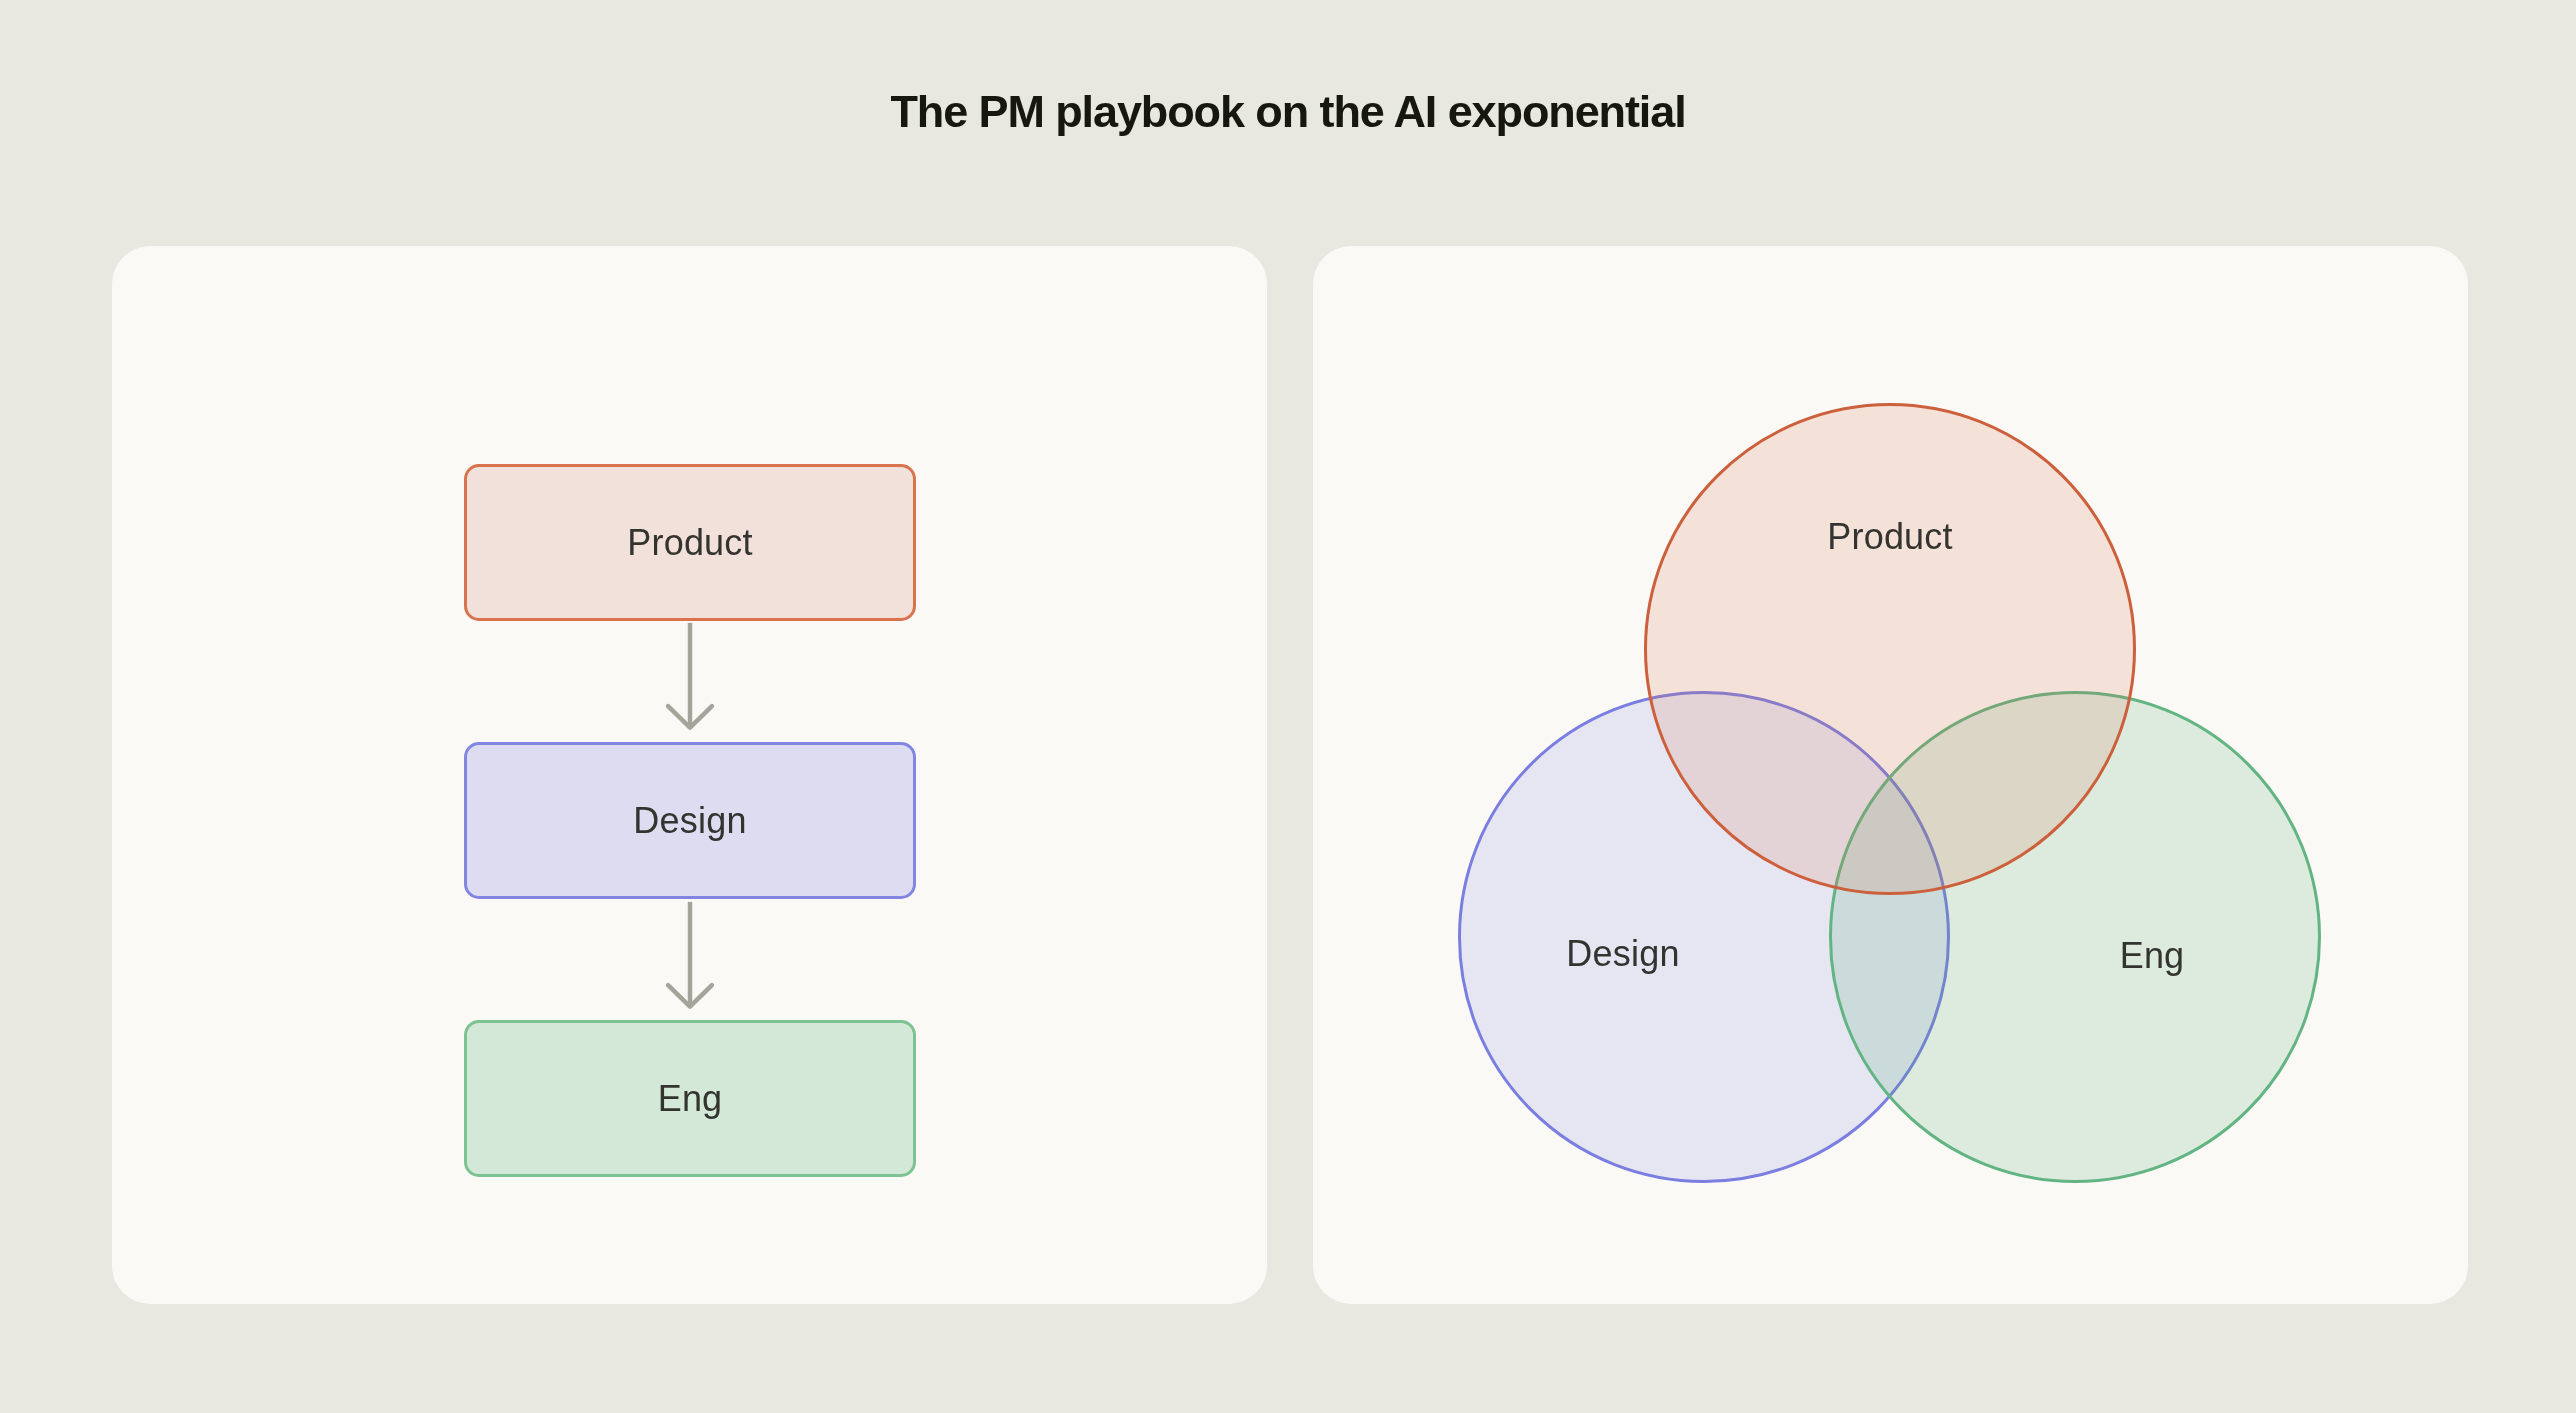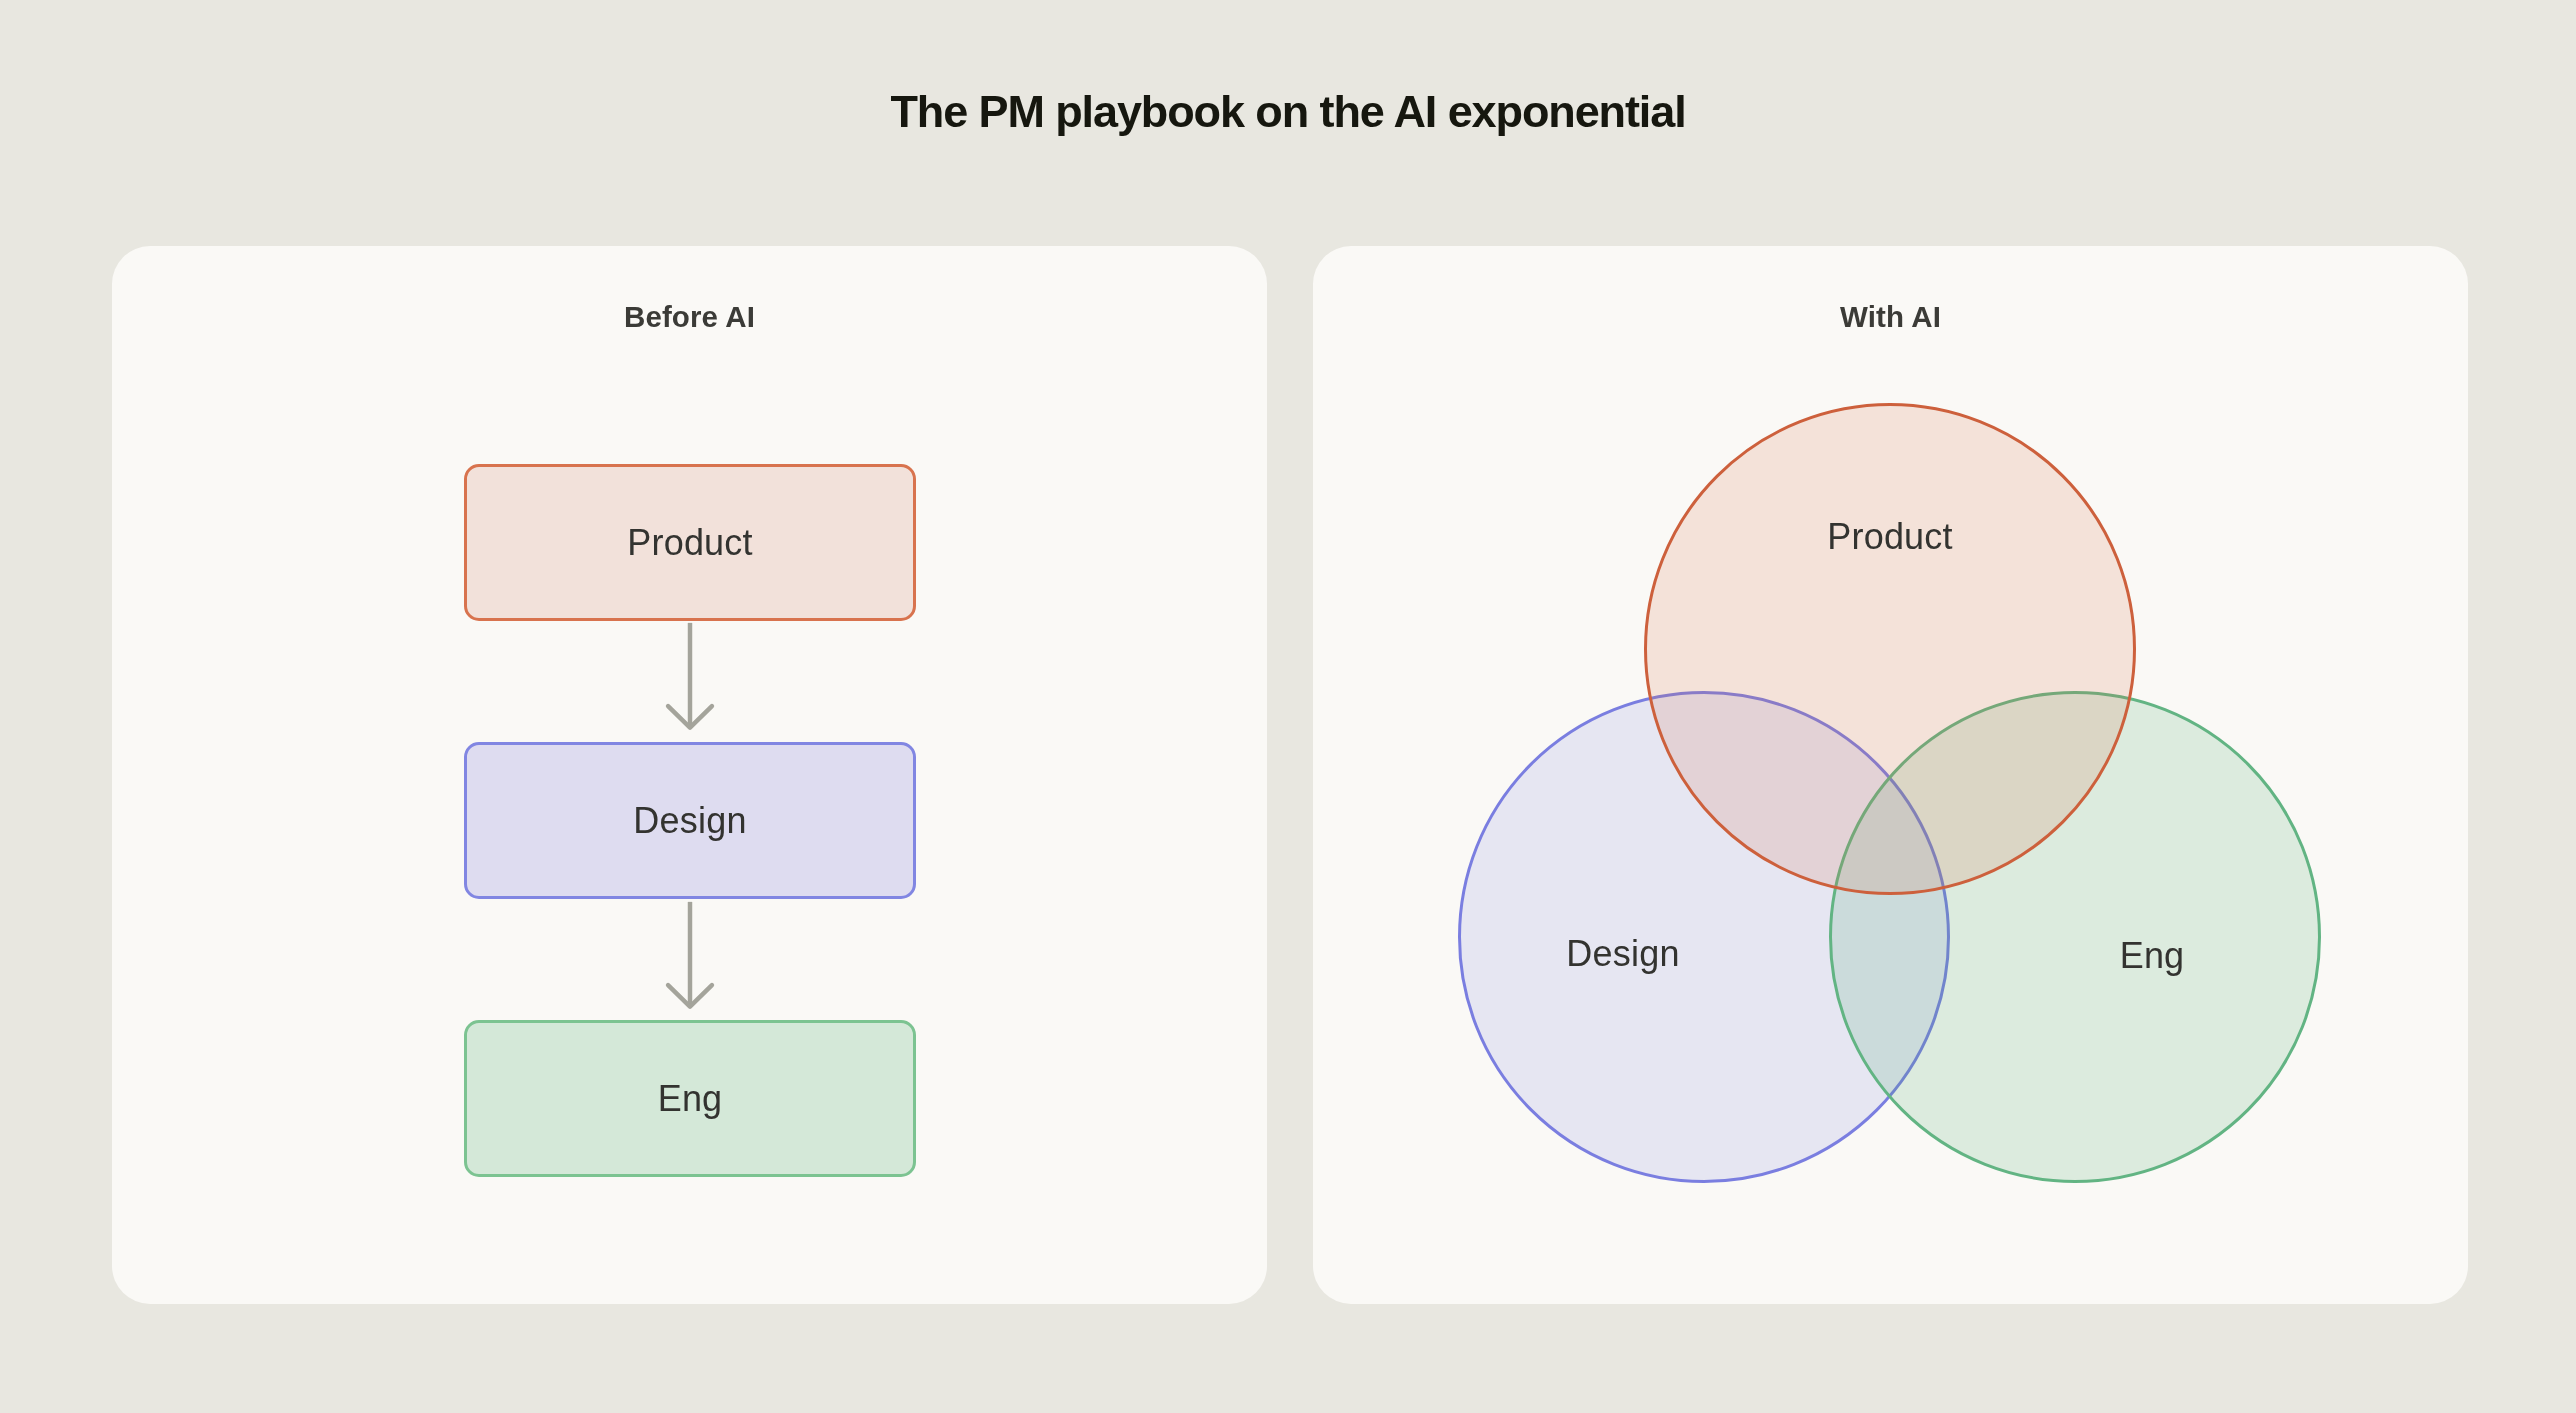--- a/index.html
+++ b/index.html
@@ -135,21 +135,20 @@
   #venn-label-design  { left: 165px; top: 551px; }
   #venn-label-eng     { left: 694px; top: 553px; }
 </style>
 </head>
 <body>
 
 <div id="page-title">The PM playbook on the AI exponential</div>
 
 <section class="panel" id="panel-before">
 
-  <div class="panel-heading">Before AI</div>
 
   <div class="flow">
 
     <div class="flow-node" id="node-product">
       <span>Product</span>
     </div>
 
     <div class="flow-arrow" id="arrow-product-design">
       <svg width="452" height="121" viewBox="0 0 505 135" aria-hidden="true">
         <line x1="252.5" y1="2" x2="252.5" y2="118" stroke="#a4a49b" stroke-width="5"></line>
@@ -170,21 +169,20 @@
 
     <div class="flow-node" id="node-eng">
       <span>Eng</span>
     </div>
 
   </div>
 </section>
 
 <section class="panel" id="panel-with">
 
-  <div class="panel-heading">With AI</div>
 
   <div class="venn">
 
     <div class="venn-circle" id="venn-design"></div>
 
     <div class="venn-circle" id="venn-eng"></div>
 
     <div class="venn-circle" id="venn-product"></div>
 
     <div class="venn-label" id="venn-label-product">Product</div>

